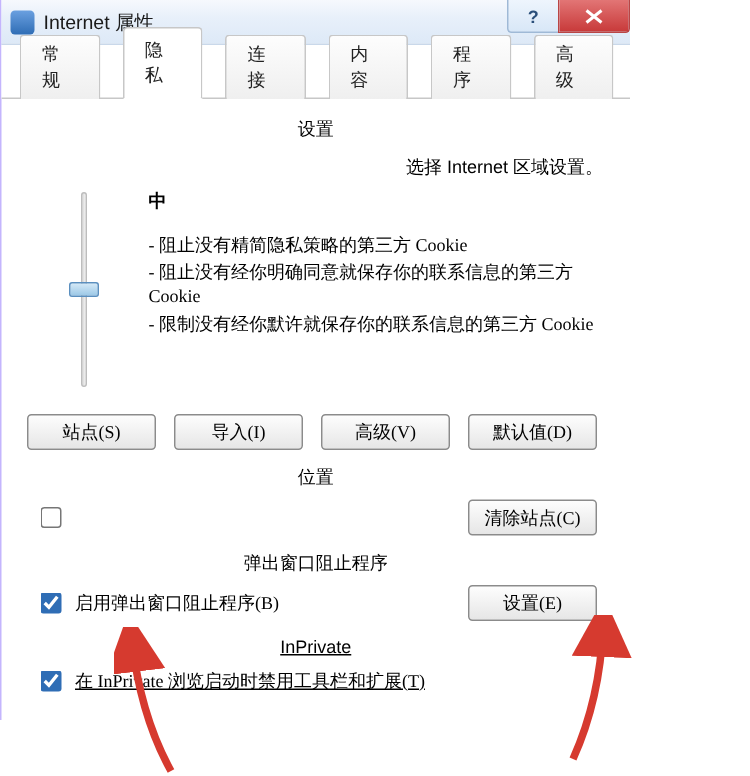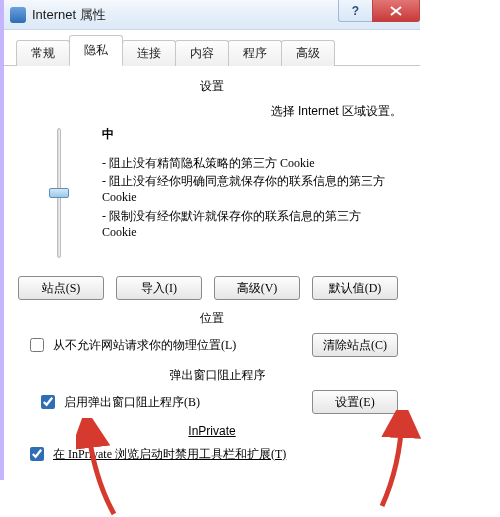--- a/index.html
+++ b/index.html
@@ -7,21 +7,21 @@
     margin: 0;
     font-family: "Microsoft YaHei", "SimSun", Tahoma, sans-serif;
     font-size: 12px;
     background: #fff;
     width: 500px;
     height: 517px;
     overflow: hidden;
   }
   .window {
     width: 420px;
-    border-left: 4px solid #c4b5fd;
+    border-left: 1px solid #c4b5fd;
   }
   
   .titlebar {
     height: 30px;
     background: linear-gradient(#f6f9fd, #e8f0fa 40%, #dde9f7);
     border-bottom: 1px solid #c9d8ea;
     display: flex;
     align-items: center;
     padding: 0 0 0 6px;
     position: relative;
@@ -64,21 +64,21 @@
     border-color: #b94545;
     border-bottom-right-radius: 3px;
     width: 48px;
   }
   
   .tabstrip {
     display: flex;
     padding: 10px 12px 0 12px;
     background: #fff;
     border-bottom: 1px solid #c7c7c7;
-    gap: 0;
+    gap: 16px;
     height: 36px;
     align-items: flex-end;
   }
   .tab {
     padding: 4px 14px 4px 14px;
     border: 1px solid #c7c7c7;
     border-bottom: none;
     background: linear-gradient(#fdfdfd,#efefef);
     border-top-left-radius: 3px;
     border-top-right-radius: 3px;
@@ -272,27 +272,26 @@
     </div>
 
     <div class="group" style="margin-top:10px;">
       <div class="group-title">
         <span>位置</span>
         <span class="line"></span>
       </div>
       <div class="row-flex">
         <label class="check-row">
           <input type="checkbox" style="">
-          <span>从不允许网站请求你的物理位置(L)</span>
         </label>
         <button class="winbtn">清除站点(C)</button>
       </div>
     </div>
 
-    <div class="group" style="margin-top:6px;margin-left:11px;">
+    <div class="group" style="margin-top:6px;">
       <div class="group-title">
         <span>弹出窗口阻止程序</span>
         <span class="line"></span>
       </div>
       <div class="row-flex">
         <label class="check-row">
           <input type="checkbox" checked="" style="">
           <span>启用弹出窗口阻止程序(B)</span>
         </label>
         <button class="winbtn">设置(E)</button>

